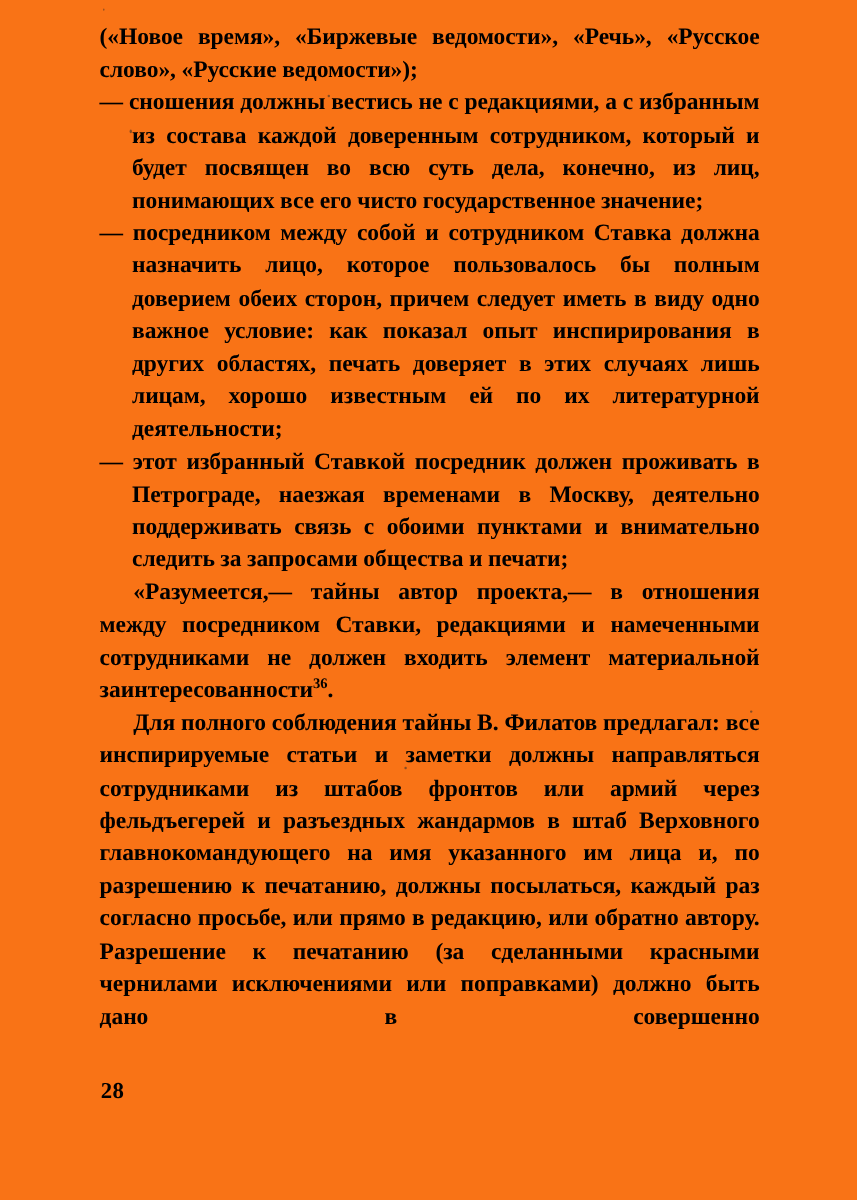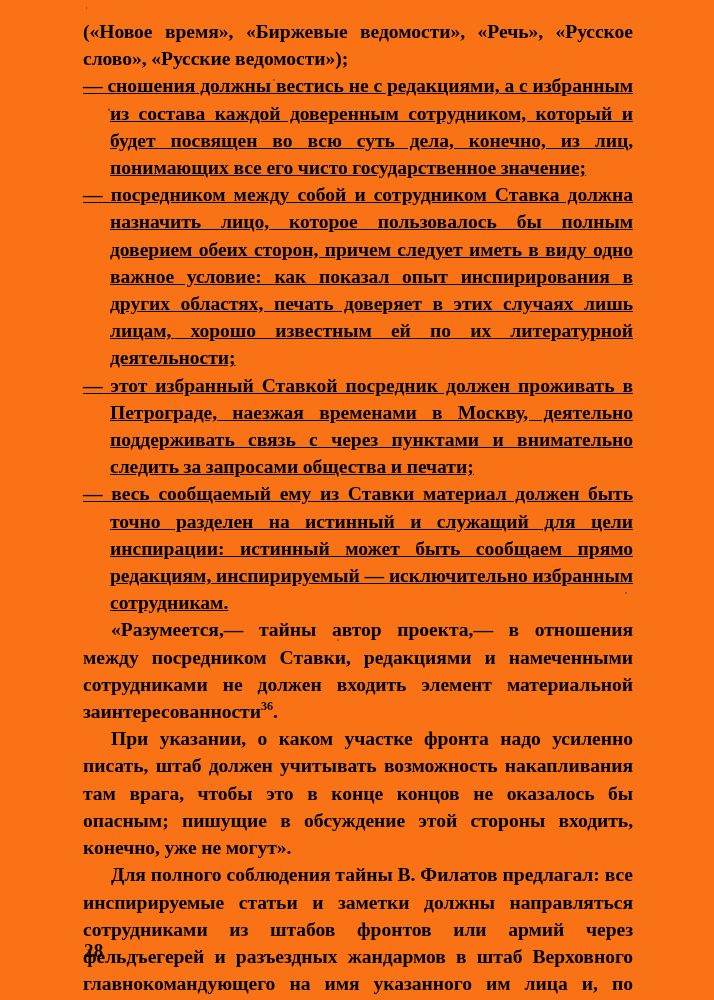--- a/index.html
+++ b/index.html
@@ -52,21 +52,20 @@
 
   
   .para.indent {
     text-indent: 28px;
   }
 
   
   .dash-item {
     padding-left: 27px;
     text-indent: -27px;
-    text-decoration: underline;
   }
 
   .dash-item .dash {
     
     white-space: nowrap;
   }
 
   
   .justify-last {
     text-align-last: justify;
@@ -75,21 +74,21 @@
   sup.footnote-ref {
     font-size: 0.62em;
     vertical-align: super;
     line-height: 0;
     font-weight: 700;
   }
 
   #page-number {
     position: absolute;
     left: 84px;
-    top: 940px;
+    top: 899px;
     font-size: 19px;
     font-weight: 700;
     letter-spacing: 0.3px;
   }
 
   
   .speck {
     position: absolute;
     background: #2b2b2b;
     opacity: 0.55;
@@ -111,33 +110,28 @@
       <span>сношения должны вестись не с редакциями, а с избранным из состава каждой доверенным сотрудником, который и будет посвящен во всю суть дела, конечно, из лиц, понимающих все его чисто государственное значение;</span>
     </p>
 
     <p class="dash-item">
       <span class="dash">—</span>
       <span>посредником между собой и сотрудником Ставка должна назначить лицо, которое пользовалось бы полным доверием обеих сторон, причем следует иметь в виду одно важное условие: как показал опыт инспирирования в других областях, печать доверяет в этих случаях лишь лицам, хорошо известным ей по их литературной деятельности;</span>
     </p>
 
     <p class="dash-item">
       <span class="dash">—</span>
-      <span>этот избранный Ставкой посредник должен проживать в Петрограде, наезжая временами в Москву, деятельно поддерживать связь с через пунктами и внимательно следить за запросами общества и печати;</span>
+      <span>этот избранный Ставкой посредник должен проживать в Петрограде, наезжая временами в Москву, деятельно поддерживать связь с обоими пунктами и внимательно следить за запросами общества и печати;</span>
     </p>
 
-    <p class="dash-item">
-      <span class="dash">—</span>
-      <span>весь сообщаемый ему из Ставки материал должен быть точно разделен на истинный и служащий для цели инспирации: истинный может быть сообщаем прямо редакциям, инспирируемый — исключительно избранным сотрудникам.</span>
-    </p>
 
     <p class="para indent">
       <span>«Разумеется,— тайны автор проекта,— в отношения между посредником Ставки, редакциями и намеченными сотрудниками не должен входить элемент материальной заинтересованности</span><sup class="footnote-ref">36</sup><span>.</span>
     </p>
 
-    <p class="para indent">При указании, о каком участке фронта надо усиленно писать, штаб должен учитывать возможность накапливания там врага, чтобы это в конце концов не оказалось бы опасным; пишущие в обсуждение этой стороны входить, конечно, уже не могут».</p>
 
     <p class="para indent justify-last">Для полного соблюдения тайны В. Филатов предлагал: все инспирируемые статьи и заметки должны направляться сотрудниками из штабов фронтов или армий через фельдъегерей и разъездных жандармов в штаб Верховного главнокомандующего на имя указанного им лица и, по разрешению к печатанию, должны посылаться, каждый раз согласно просьбе, или прямо в редакцию, или обратно автору. Разрешение к печатанию (за сделанными красными чернилами исключениями или поправками) должно быть дано в совершенно</p>
 
   </div>
 
   <div id="page-number">28</div>
 
   <div class="speck" style="left:273px;top:79px;width:2px;height:2px;"></div>
   <div class="speck" style="left:108px;top:108px;width:2px;height:3px;"></div>
   <div class="speck" style="left:625px;top:592px;width:2px;height:2px;"></div>

